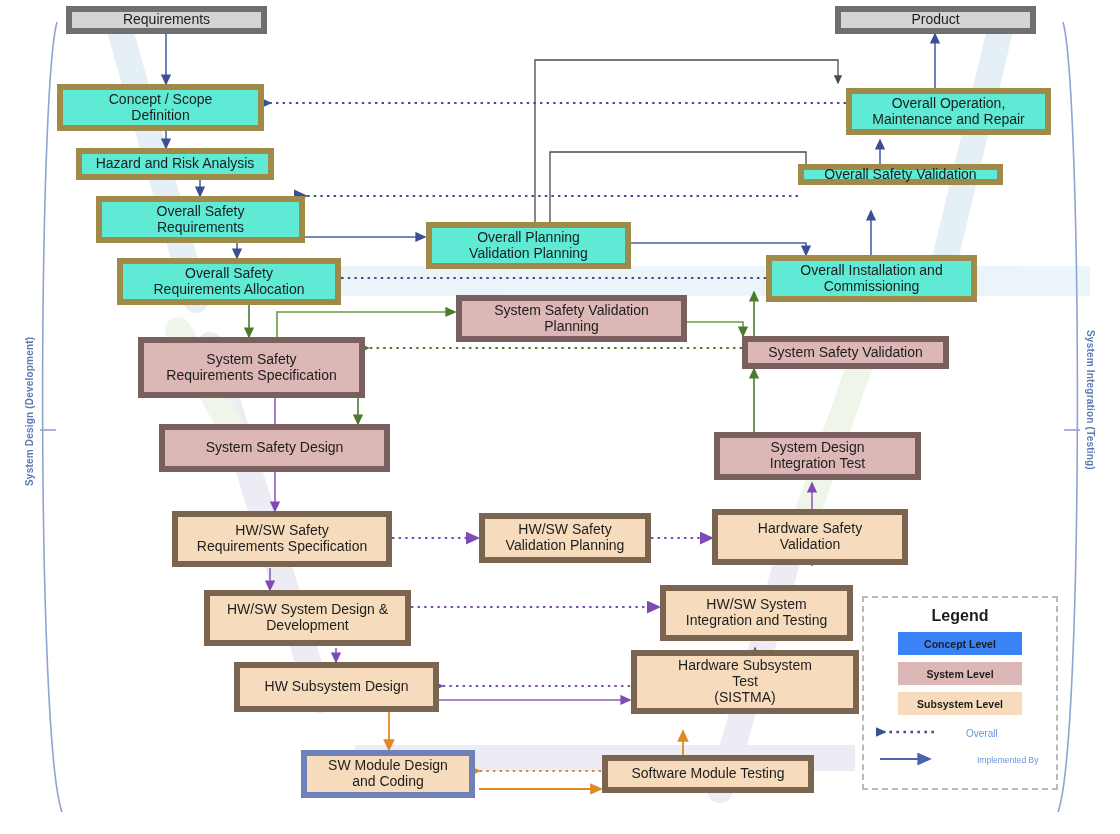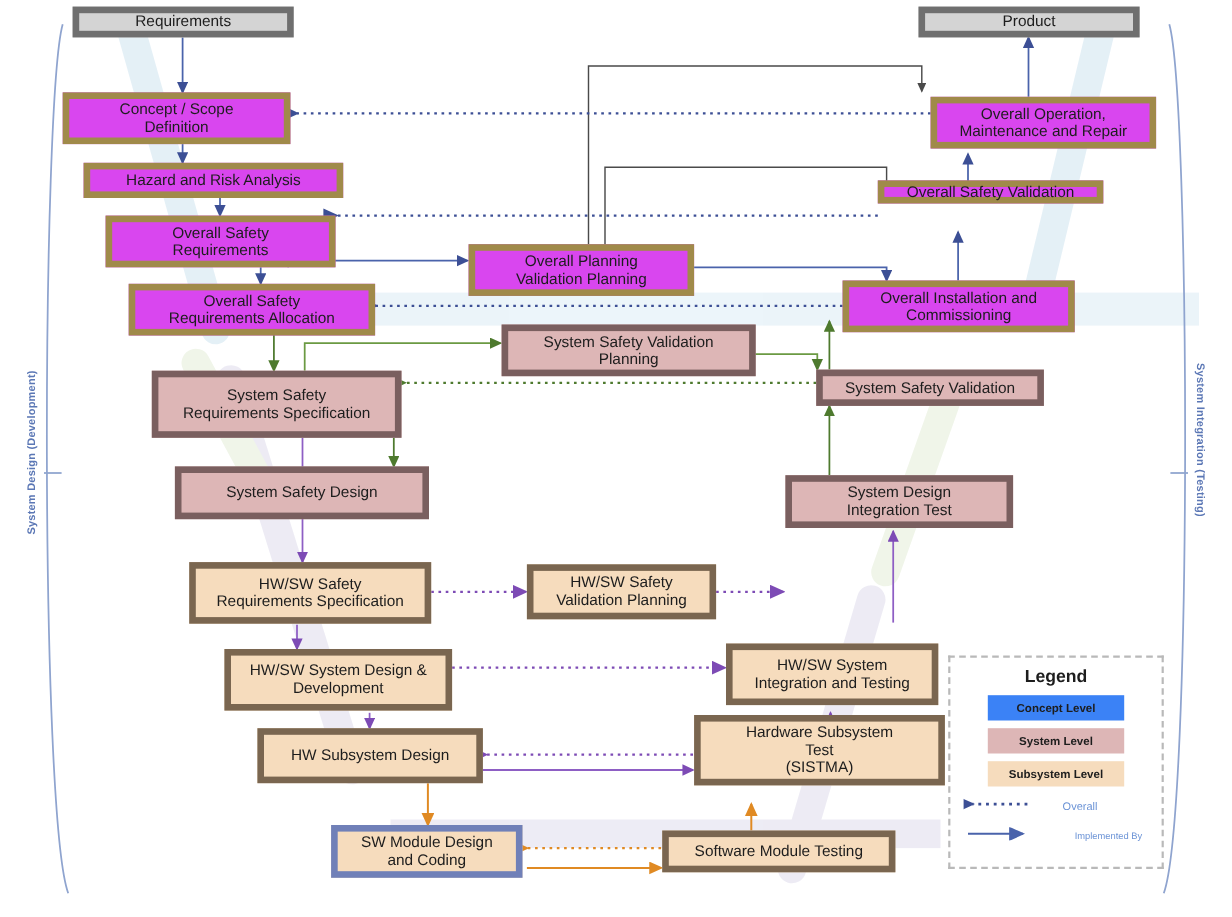--- a/index.html
+++ b/index.html
@@ -5,21 +5,21 @@
   html,body{margin:0;padding:0;background:#ffffff;}
   body{font-family:"Liberation Sans",sans-serif;}
   #stage{position:relative;width:1120px;height:834px;background:#fff;overflow:hidden;}
   svg.layer{position:absolute;left:0;top:0;width:1120px;height:834px;}
   #bands{z-index:0;}
   #edges{z-index:1;}
   .node{position:absolute;z-index:2;box-sizing:border-box;
         display:flex;align-items:center;justify-content:center;text-align:center;
         border:6px solid #6d28d9;line-height:1.12;color:#1d1d1d;
         font-family:"Liberation Sans",sans-serif;}
-  .concept{background:#d946ef;border-color:#a08a4a;text-align:center;}
+  .concept{background:#5eead4;border-color:#a08a4a;text-align:center;}
   .system{background:#ddb6b6;border-color:#7a5f5f;}
   .subsystem{background:#f6dcbd;border-color:#7a6650;}
   .grey{background:#d4d4d4;border-color:#6f6f6f;}
   .swmod{background:#f6dcbd;border-color:#7080b8;}
   .vlabel{position:absolute;z-index:3;color:#5b77b5;font-weight:bold;font-size:10px;
           letter-spacing:.2px;white-space:nowrap;}
   #leftLabel{transform:rotate(-90deg);transform-origin:left top;}
   #rightLabel{transform:rotate(90deg);transform-origin:left top;}
   #legend{position:absolute;z-index:3;left:862px;top:596px;width:196px;height:194px;
           border:2px dashed #b9b9b9;background:rgba(255,255,255,.92);box-sizing:border-box;}
@@ -131,21 +131,21 @@
     <line x1="601" y1="771" x2="479" y2="771" stroke="#e08a23" stroke-width="2" stroke-dasharray="2.4 4.2" marker-end="url(#aOraL)"></line>
     <line x1="479" y1="789" x2="601" y2="789" stroke="#e08a23" stroke-width="1.8" marker-end="url(#aOra)"></line>
   </svg>
 
   <div class="node grey" style="left:66px;top:6px;width:201px;height:28px;font-size:14px;">Requirements</div>
 
   <div class="node grey" style="left:835px;top:6px;width:201px;height:28px;font-size:14px;">Product</div>
 
   <div class="node concept" style="left:57px;top:84px;width:207px;height:47px;font-size:14px;">Concept / Scope<br>Definition</div>
 
-  <div class="node concept" style="left:76px;top:148px;width:236px;height:32px;font-size:14px;">Hazard and Risk Analysis</div>
+  <div class="node concept" style="left:76px;top:148px;width:198px;height:32px;font-size:14px;">Hazard and Risk Analysis</div>
 
   <div class="node concept" style="left:96px;top:196px;width:209px;height:47px;font-size:14px;">Overall Safety<br>Requirements</div>
 
   <div class="node concept" style="left:117px;top:258px;width:224px;height:47px;font-size:14px;">Overall Safety<br>Requirements Allocation</div>
 
   <div class="node concept" style="left:426px;top:222px;width:205px;height:47px;font-size:14px;">Overall Planning<br>Validation Planning</div>
 
   <div class="node concept" style="left:766px;top:255px;width:211px;height:47px;font-size:14px;">Overall Installation and<br>Commissioning</div>
 
   <div class="node concept" style="left:798px;top:164px;width:205px;height:21px;font-size:14px;">Overall Safety Validation</div>
@@ -159,20 +159,21 @@
   <div class="node system" style="left:159px;top:424px;width:231px;height:48px;font-size:14px;">System Safety Design</div>
 
   <div class="node system" style="left:742px;top:336px;width:207px;height:33px;font-size:14px;">System Safety Validation</div>
 
   <div class="node system" style="left:714px;top:432px;width:207px;height:48px;font-size:14px;">System Design<br>Integration Test</div>
 
   <div class="node subsystem" style="left:172px;top:511px;width:220px;height:56px;font-size:14px;">HW/SW Safety<br>Requirements Specification</div>
 
   <div class="node subsystem" style="left:479px;top:513px;width:172px;height:50px;font-size:14px;">HW/SW Safety<br>Validation Planning</div>
 
+  <div class="node subsystem" style="left:712px;top:509px;width:196px;height:56px;font-size:14px;">Hardware Safety<br>Validation</div>
 
   <div class="node subsystem" style="left:204px;top:590px;width:207px;height:56px;font-size:14px;">HW/SW System Design &amp;<br>Development</div>
 
   <div class="node subsystem" style="left:660px;top:585px;width:193px;height:56px;font-size:14px;">HW/SW System<br>Integration and Testing</div>
 
   <div class="node subsystem" style="left:234px;top:662px;width:205px;height:50px;font-size:14px;">HW Subsystem Design</div>
 
   <div class="node subsystem" style="left:631px;top:650px;width:228px;height:64px;font-size:14px;">Hardware Subsystem<br>Test<br>(SISTMA)</div>
 
   <div class="node swmod" style="left:301px;top:750px;width:174px;height:48px;font-size:14px;">SW Module Design<br>and Coding</div>

